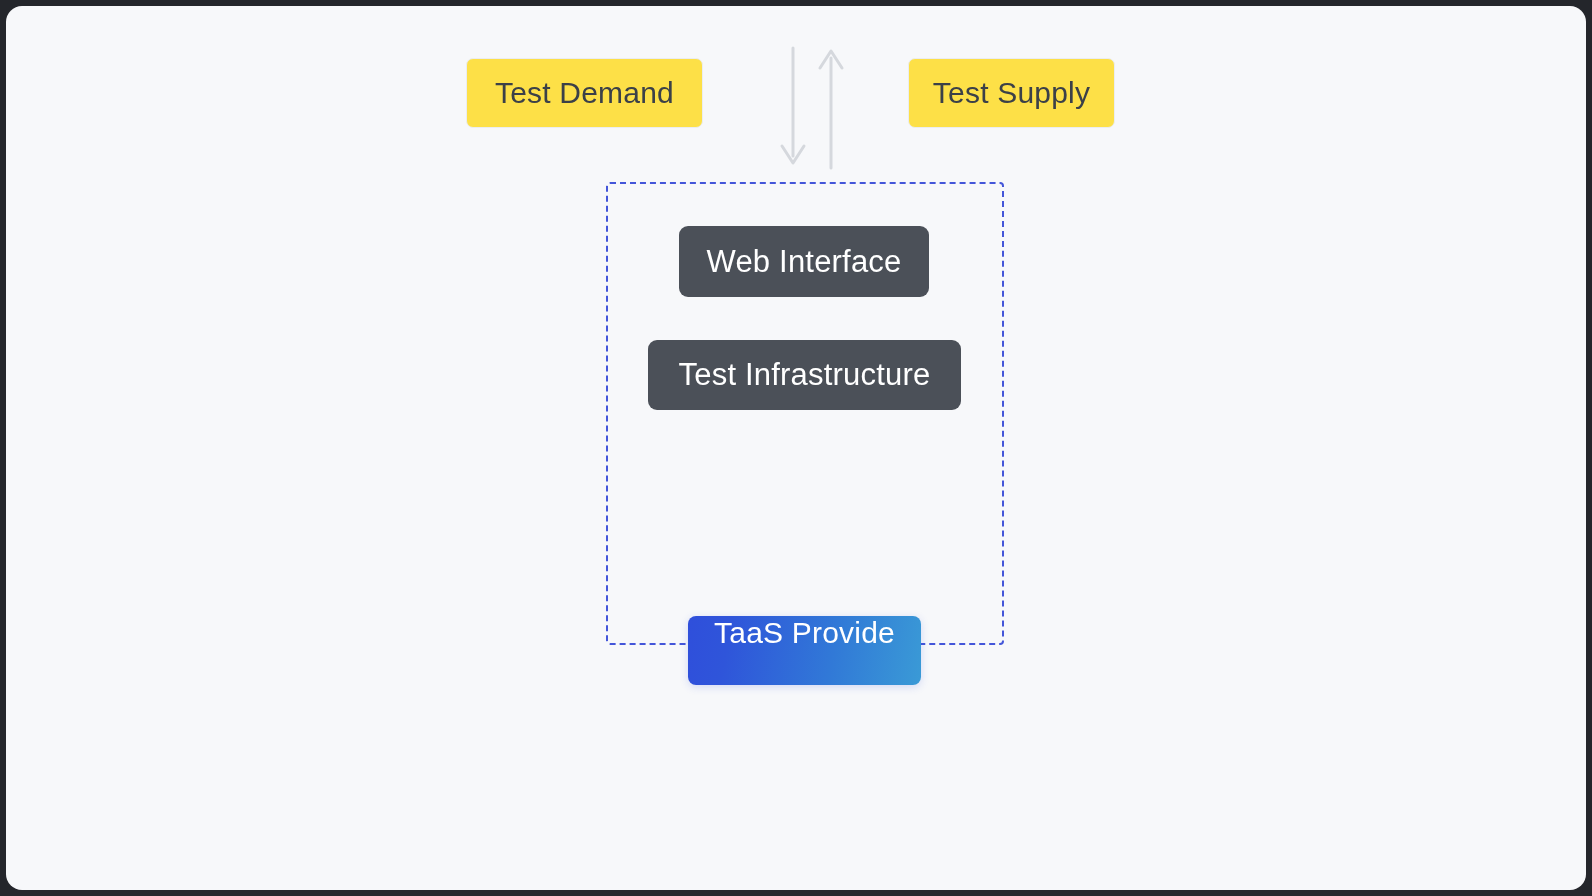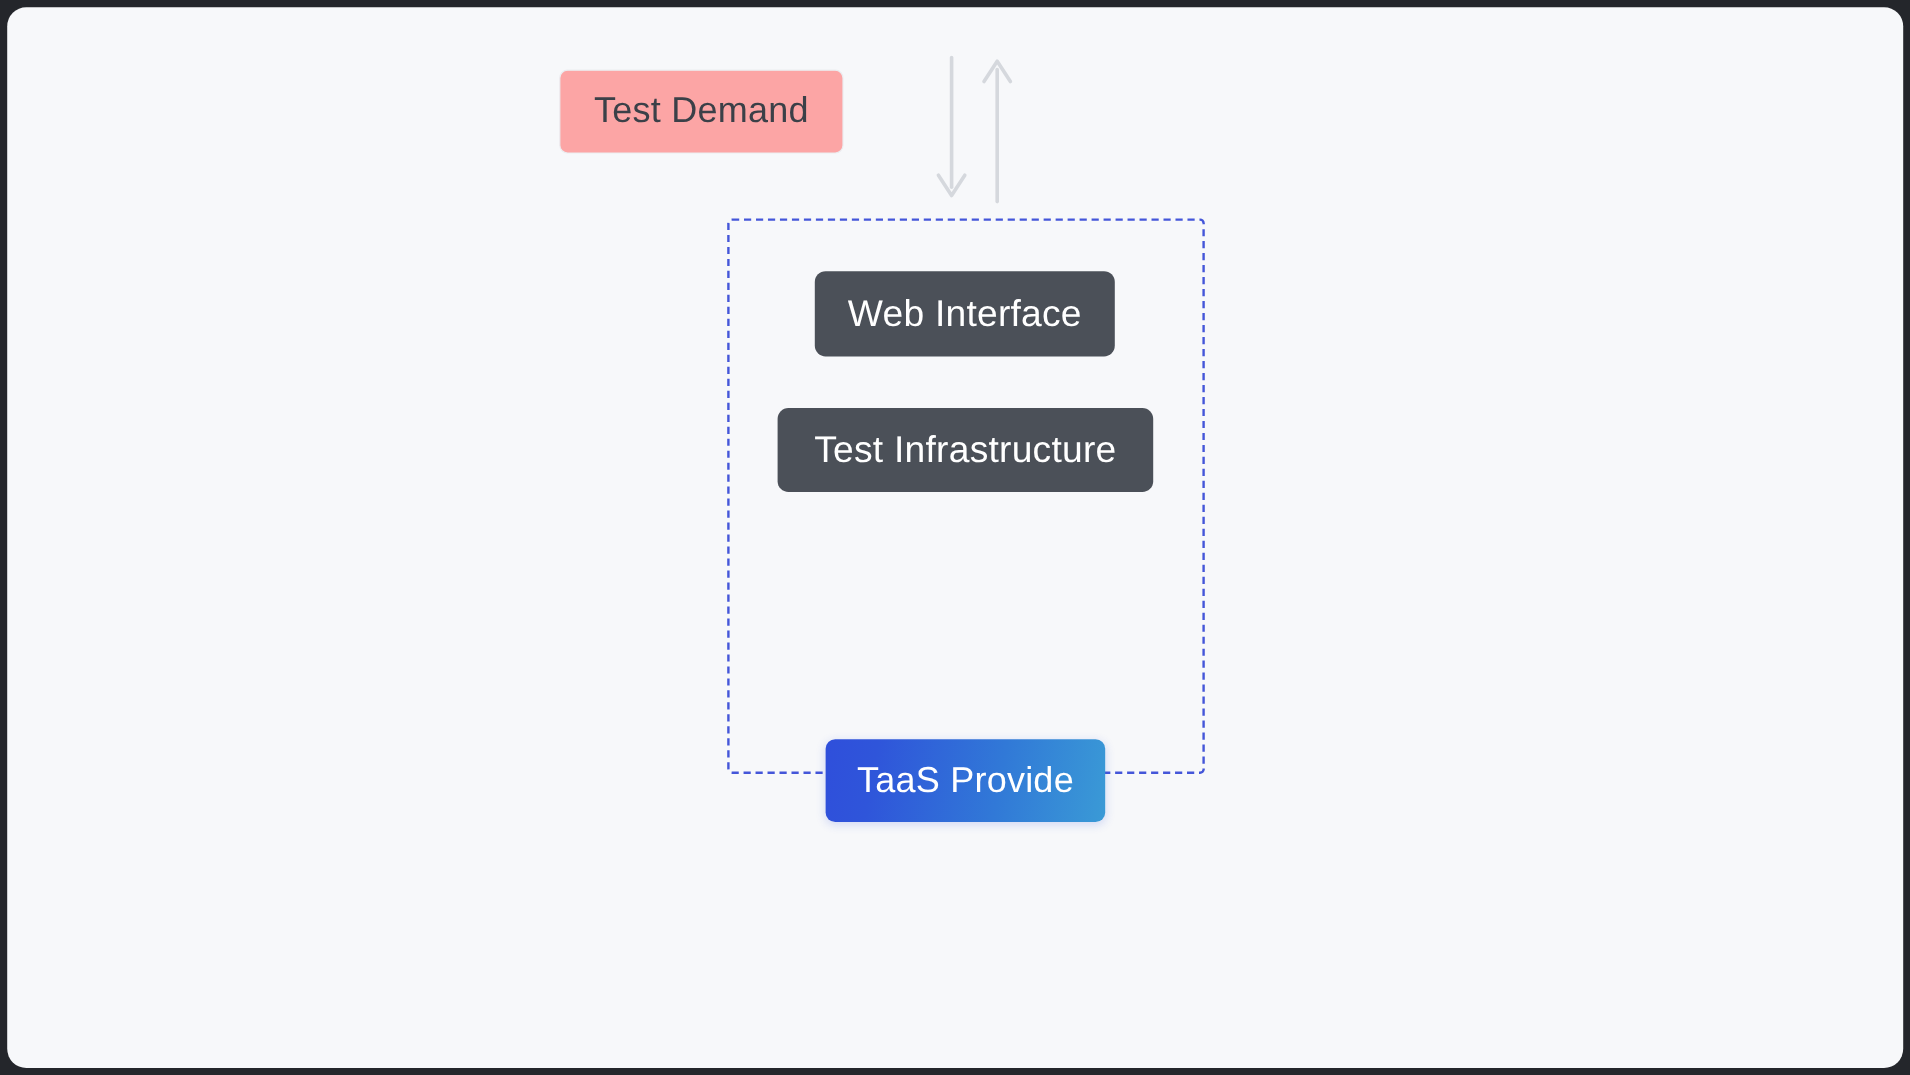--- a/index.html
+++ b/index.html
@@ -23,21 +23,21 @@
     border-radius: 16px;
     overflow: hidden;
   }
 
   
   .chip {
     position: absolute;
     display: flex;
     align-items: center;
     justify-content: center;
-    background: #fca5a5;
+    background: #fde047;
     border: 1px solid #ebedf0;
     border-radius: 7px;
     color: #3b4048;
     white-space: nowrap;
   }
 
   #chip-test-demand {
     left: 460px;  top: 52px;
     width: 237px; height: 70px;
     font-size: 30px;
@@ -115,21 +115,20 @@
     width: 112px; height: 70px;
     font-size: 31px;
   }
 
   
   #node-taas-provide {
     position: absolute;
     left: 682px;  top: 610px;
     width: 233px; height: 69px;
     display: flex;
-    align-items: center;
     justify-content: center;
     border-radius: 8px;
     background: linear-gradient(100deg, #2f4fdb 0%, #2f55da 18%, #3179d7 62%, #3a9ad6 100%);
     color: #ffffff;
     font-size: 30px;
     font-weight: 300;
     letter-spacing: 0.2px;
     white-space: nowrap;
     box-shadow: 0 2px 8px rgba(47, 79, 219, 0.18);
   }
@@ -151,20 +150,23 @@
         <polyline points="14,100 25,117 36,100" fill="none" stroke="#d5d8dd" stroke-width="3" stroke-linecap="round" stroke-linejoin="round"></polyline>
       </g>
 
       <g>
         <line x1="63" y1="122" x2="63" y2="12" stroke="#d5d8dd" stroke-width="3" stroke-linecap="round"></line>
         <polyline points="52,22 63,5 74,22" fill="none" stroke="#d5d8dd" stroke-width="3" stroke-linecap="round" stroke-linejoin="round"></polyline>
       </g>
     </svg>
   </div>
 
+  <div id="chip-test-supply" class="chip">
+    <span>Test Supply</span>
+  </div>
 
   <div id="dashed-container"></div>
 
   <div id="node-web-interface" class="node-dark">
     <span>Web Interface</span>
   </div>
 
   <div id="node-test-infrastructure" class="node-dark">
     <span>Test Infrastructure</span>
   </div>

